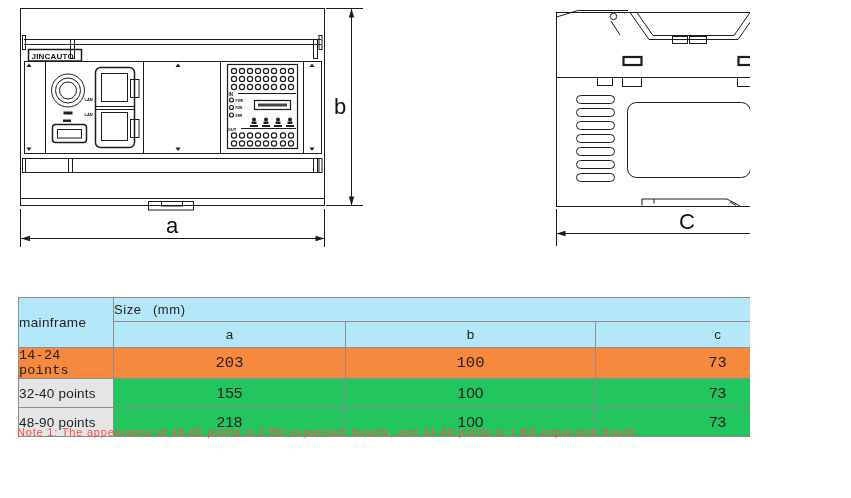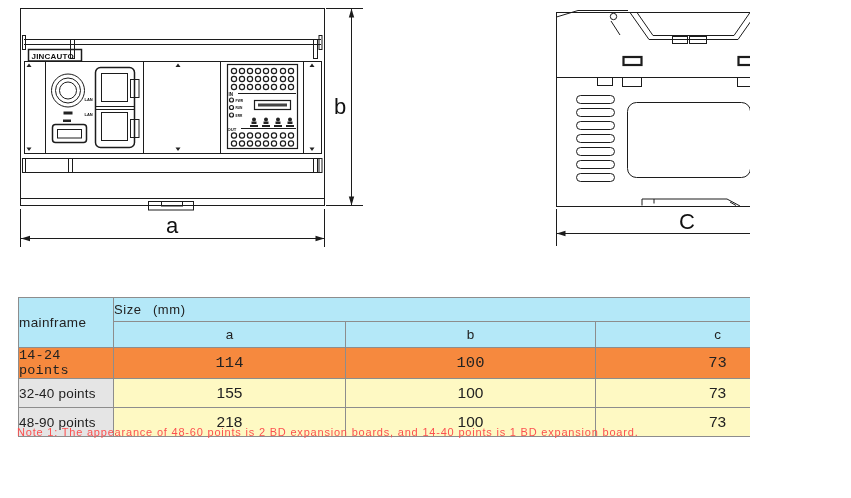--- a/index.html
+++ b/index.html
@@ -14,21 +14,21 @@
   table.size{border-collapse:collapse;table-layout:fixed;width:821px;color:#222;}
   table.size td{border:1px solid #8d8d8d;overflow:hidden;padding:0;}
   tr.h1{height:24px;}
   tr.h2{height:26px;}
   tr.datarow{height:29px;}
   td.hdr{background:#b4e8f8;}
   td.mainframe{font-size:13.5px;padding-left:7px;letter-spacing:.4px;}
   td.sizehdr{font-size:13px;word-spacing:7px;letter-spacing:.6px;}
   td.colhdr{text-align:center;font-size:13.5px;}
   td.rowlabel{font-size:13.5px;padding-left:5px;letter-spacing:.2px;background:#e5e5e5;}
-  td.val{text-align:center;font-size:15.5px;background:#fef9c3;}
+  td.val{text-align:center;font-size:15.5px;background:#22c55e;}
   tr.highlight td{background:#f6893e !important;font-family:Liberation Mono, monospace;}
 
   
   .note{position:absolute;left:17px;color:#fc5050;font-size:11px;
         letter-spacing:.8px;white-space:nowrap;}
   .note1{top:426px;}
   .note2{top:449px;}
   .note3{top:478px;}
 </style>
 </head>
@@ -289,21 +289,21 @@
           <td class="hdr mainframe" rowspan="2">mainframe</td>
           <td class="hdr sizehdr" colspan="3">Size (mm)</td>
         </tr>
         <tr class="h2">
           <td class="hdr colhdr">a</td>
           <td class="hdr colhdr">b</td>
           <td class="hdr colhdr">c</td>
         </tr>
         <tr class="datarow highlight">
           <td class="rowlabel">14-24 points</td>
-          <td class="val">114</td>
+          <td class="val">203</td>
           <td class="val">100</td>
           <td class="val">73</td>
         </tr>
         <tr class="datarow">
           <td class="rowlabel">32-40 points</td>
           <td class="val">155</td>
           <td class="val">100</td>
           <td class="val">73</td>
         </tr>
         <tr class="datarow">

